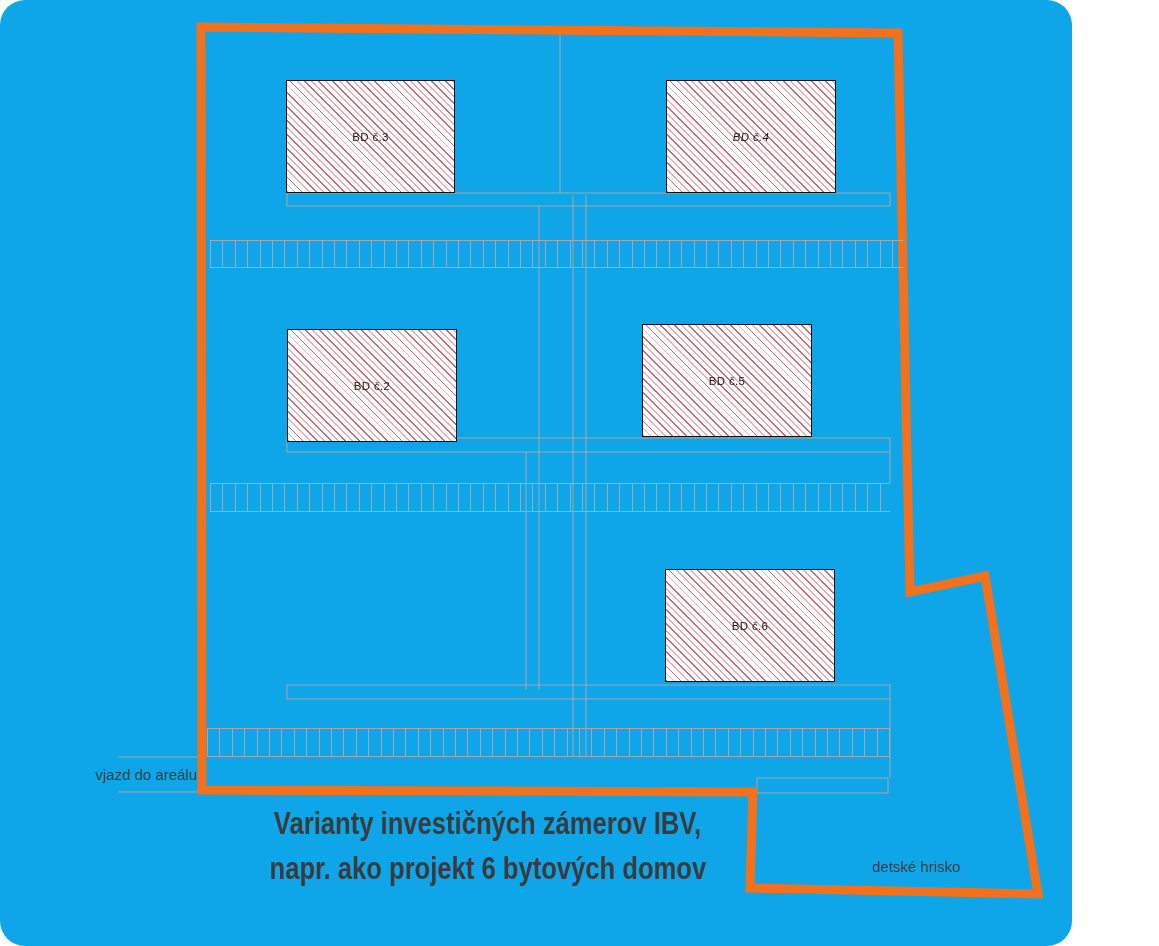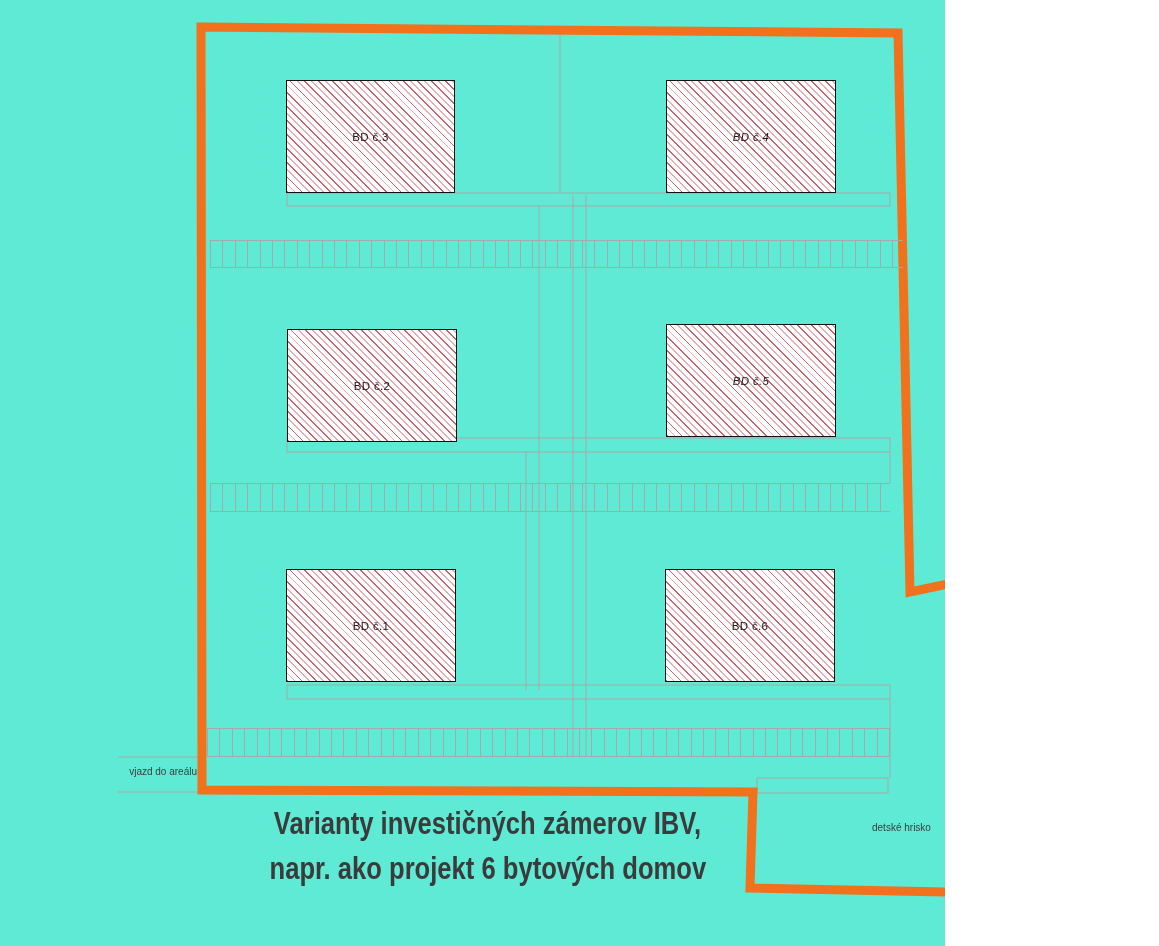--- a/index.html
+++ b/index.html
@@ -1,21 +1,22 @@
 <!DOCTYPE html>
 <html style="--road: #A8A8A8; --hatch: #C4666C; --hatch-light: #DDB2B6; --bldg-border: #111111; --text-dark: #3B3B3B;"><head>
 <meta charset="utf-8">
 <style>
   html,body{margin:0;padding:0;background:#ffffff;}
   .canvas{
     position:relative;
-    width:945px;height:946px;
-    background:#5eead4;
+    width:1072px;height:946px;
+    background:#0ea5e9;
     font-family:"Liberation Sans", sans-serif;
     overflow:hidden;
+    border-radius:25px;
   }
   .plan-svg{position:absolute;left:0;top:0;}
 
   
   .building{
     position:absolute;
     box-sizing:border-box;
     border:1.5px solid var(--bldg-border,#111);
     background-color:#fffdfd;
     background-image:
@@ -23,43 +24,43 @@
       repeating-linear-gradient(45deg, transparent 0 5px, var(--hatch-light,#DDB2B6) 5px 6.3px, transparent 6.3px 10px);
     display:flex;align-items:center;justify-content:center;
   }
   .building .bldg-label{
     font-size:11.5px;color:#1c1c1c;letter-spacing:0.3px;
     background:transparent;
   }
   .bd3{left:286px;top:80px;width:169px;height:113px;}
   .bd4{left:666px;top:80px;width:170px;height:113px;font-style:italic;}
   .bd2{left:287px;top:329px;width:170px;height:113px;}
-  .bd5{left:666px;top:324px;width:170px;height:113px;font-style:italic;}
+  .bd5{left:642px;top:324px;width:170px;height:113px;}
   .bd1{left:286px;top:569px;width:170px;height:113px;}
   .bd6{left:665px;top:569px;width:170px;height:113px;align-items:center;}
 
   
   .parking{
     position:absolute;
     box-sizing:border-box;
     border-top:1px solid var(--road,#A8A8A8);
     border-bottom:1px solid var(--road,#A8A8A8);
     background-image:repeating-linear-gradient(90deg, var(--road,#A8A8A8) 0 1px, transparent 1px 12.4px);
   }
   .parking1{left:210px;top:240px;width:693px;height:28px;}
   .parking2{left:210px;top:483px;width:680px;height:29px;}
   .parking3{left:207px;top:728px;width:683px;height:29px;}
 
   
   .small-label{
     position:absolute;
-    font-size:10px;color:#3d3d3d;white-space:nowrap;
+    font-size:15px;color:#3d3d3d;white-space:nowrap;
   }
   .entrance-label{left:55px;top:766px;width:142px;text-align:right;}
-  .playground-label{left:872px;top:822px;}
+  .playground-label{left:872px;top:858px;}
 
   
   .caption{
     position:absolute;left:215px;top:801px;width:545px;
     text-align:center;
     font-size:32px;font-weight:bold;line-height:1.4;
     color:var(--text-dark,#3B3B3B);
     transform:scaleX(0.8);
     transform-origin:center top;
     white-space:nowrap;
@@ -108,23 +109,20 @@
   </div>
   <div class="building bd4">
     <span class="bldg-label">BD č.4</span>
   </div>
   <div class="building bd2">
     <span class="bldg-label">BD č.2</span>
   </div>
   <div class="building bd5">
     <span class="bldg-label">BD č.5</span>
   </div>
-  <div class="building bd1">
-    <span class="bldg-label">BD č.1</span>
-  </div>
   <div class="building bd6">
     <span class="bldg-label">BD č.6</span>
   </div>
 
   <div class="small-label entrance-label">vjazd do areálu</div>
   <div class="small-label playground-label">detské hrisko</div>
 
   <div class="caption">
     <div>Varianty investičných zámerov IBV,</div>
     <div>napr. ako projekt 6 bytových domov</div>

